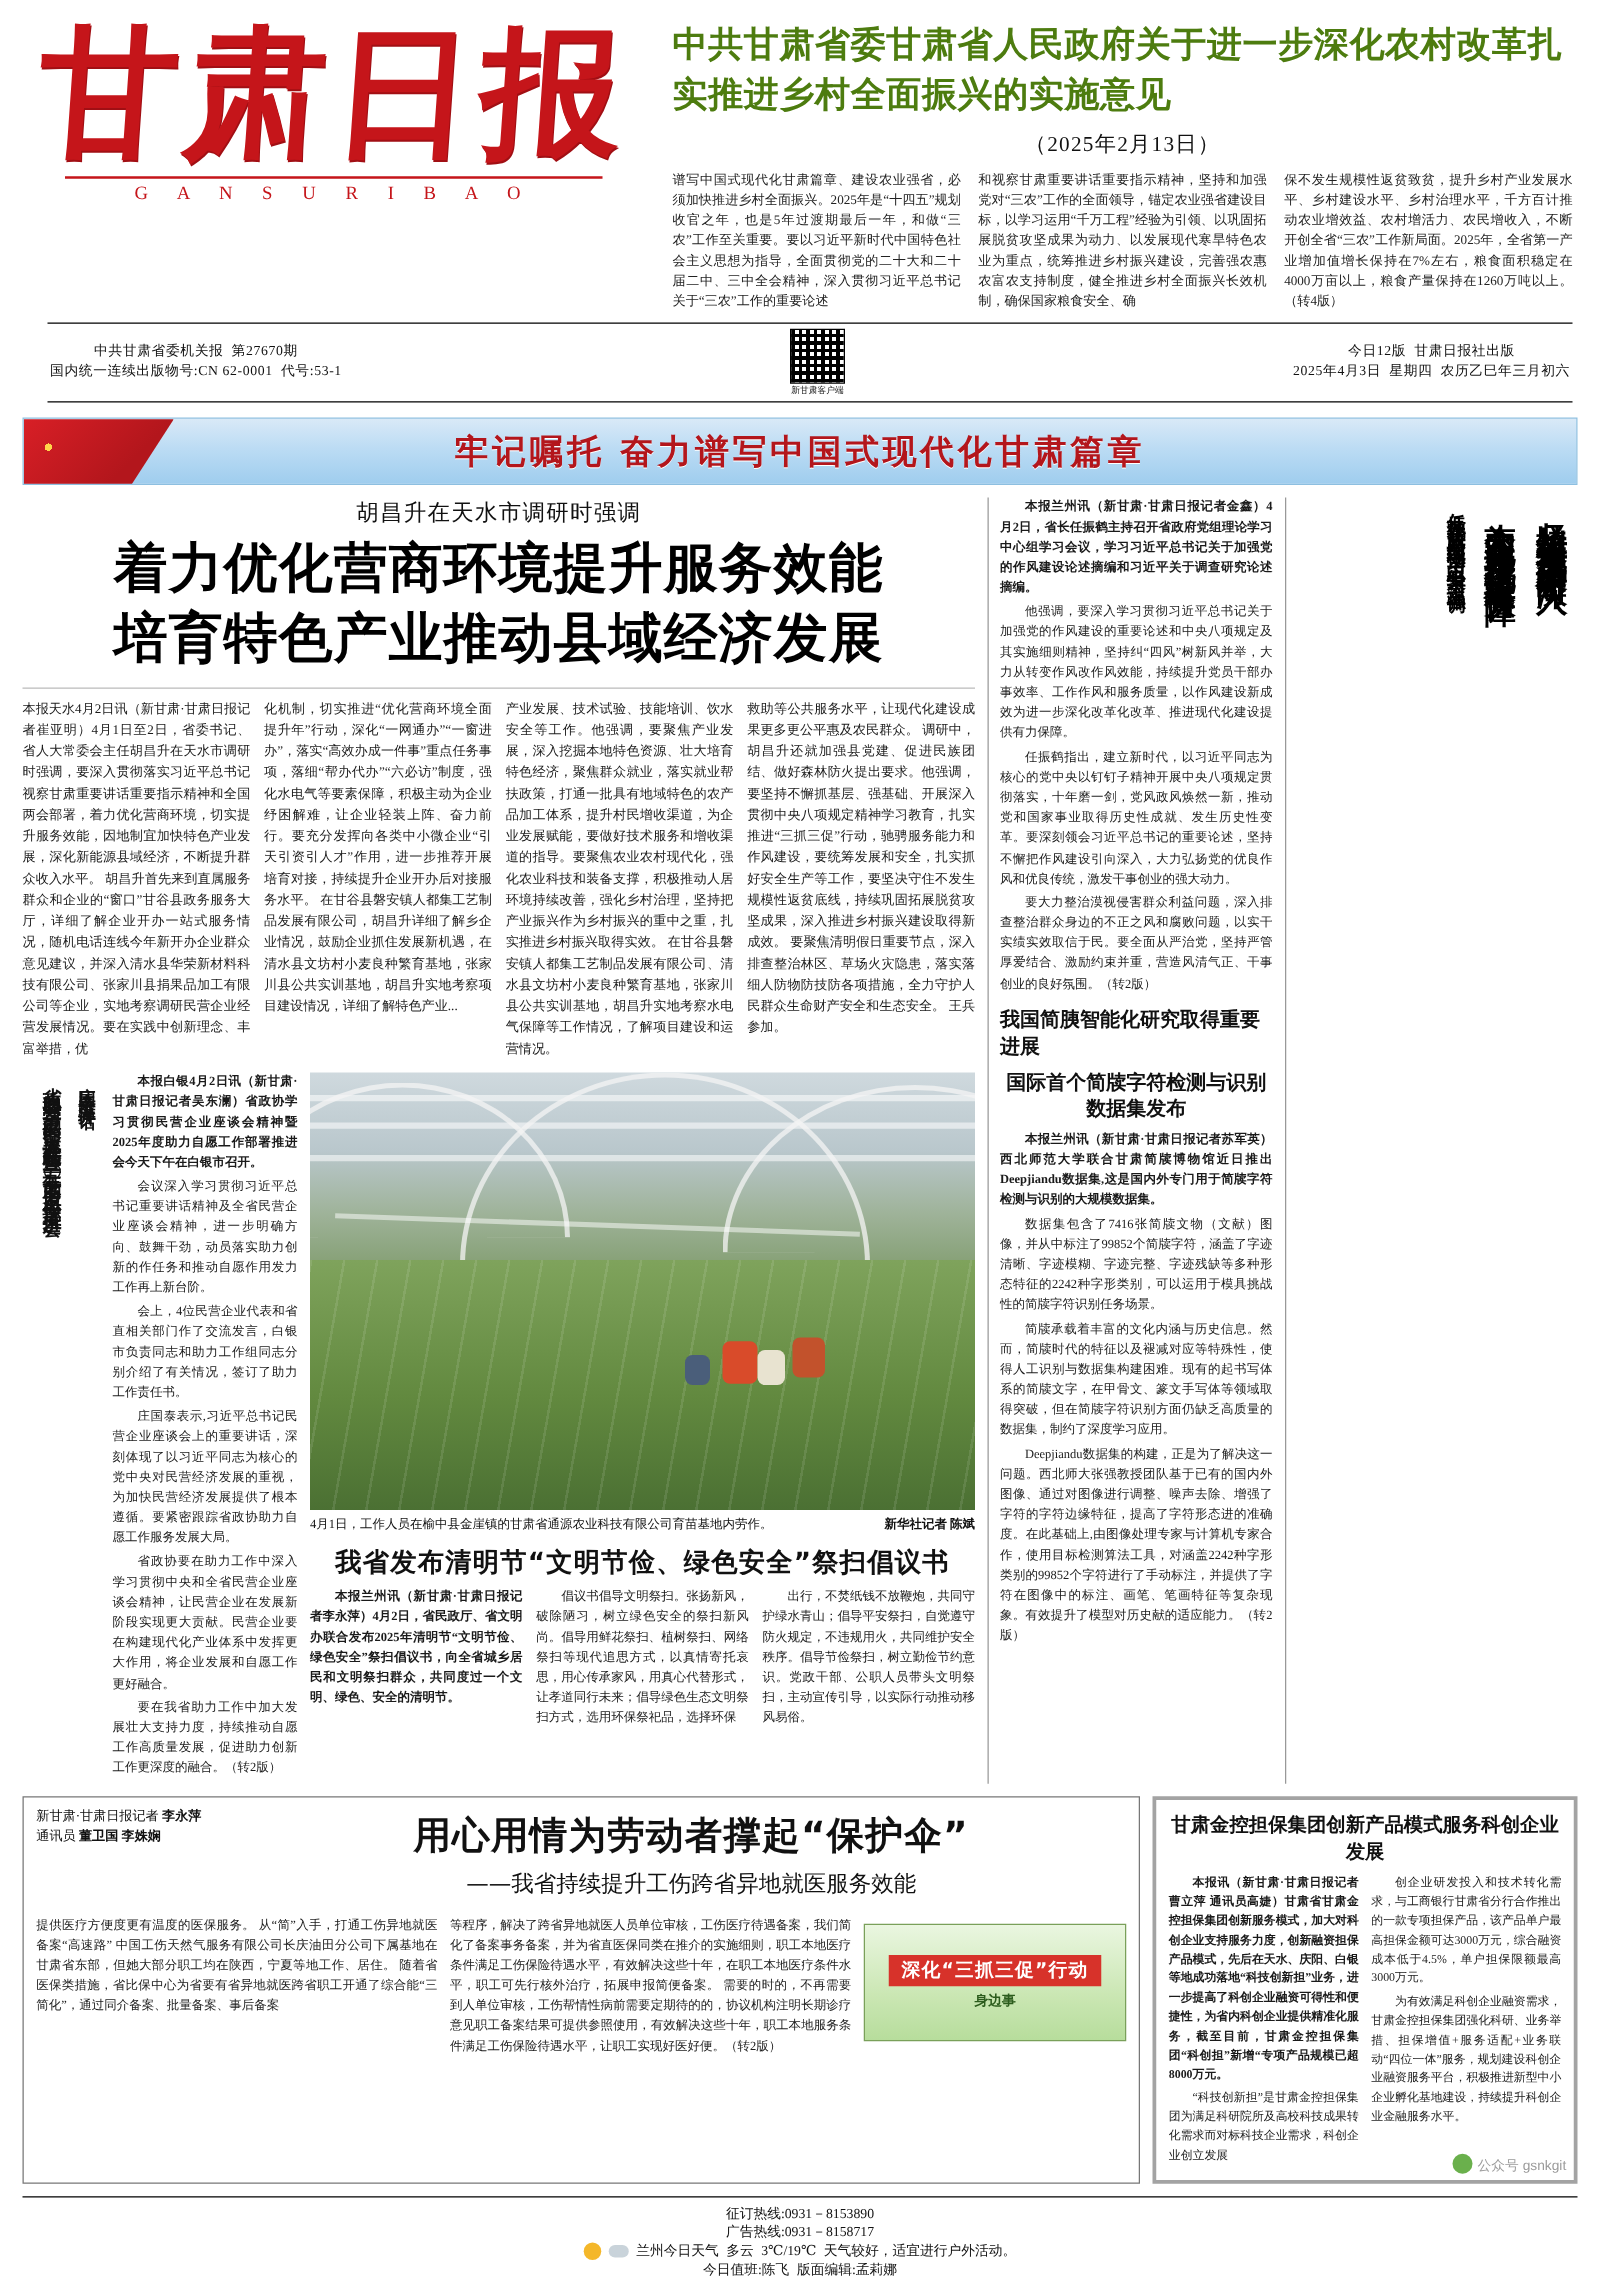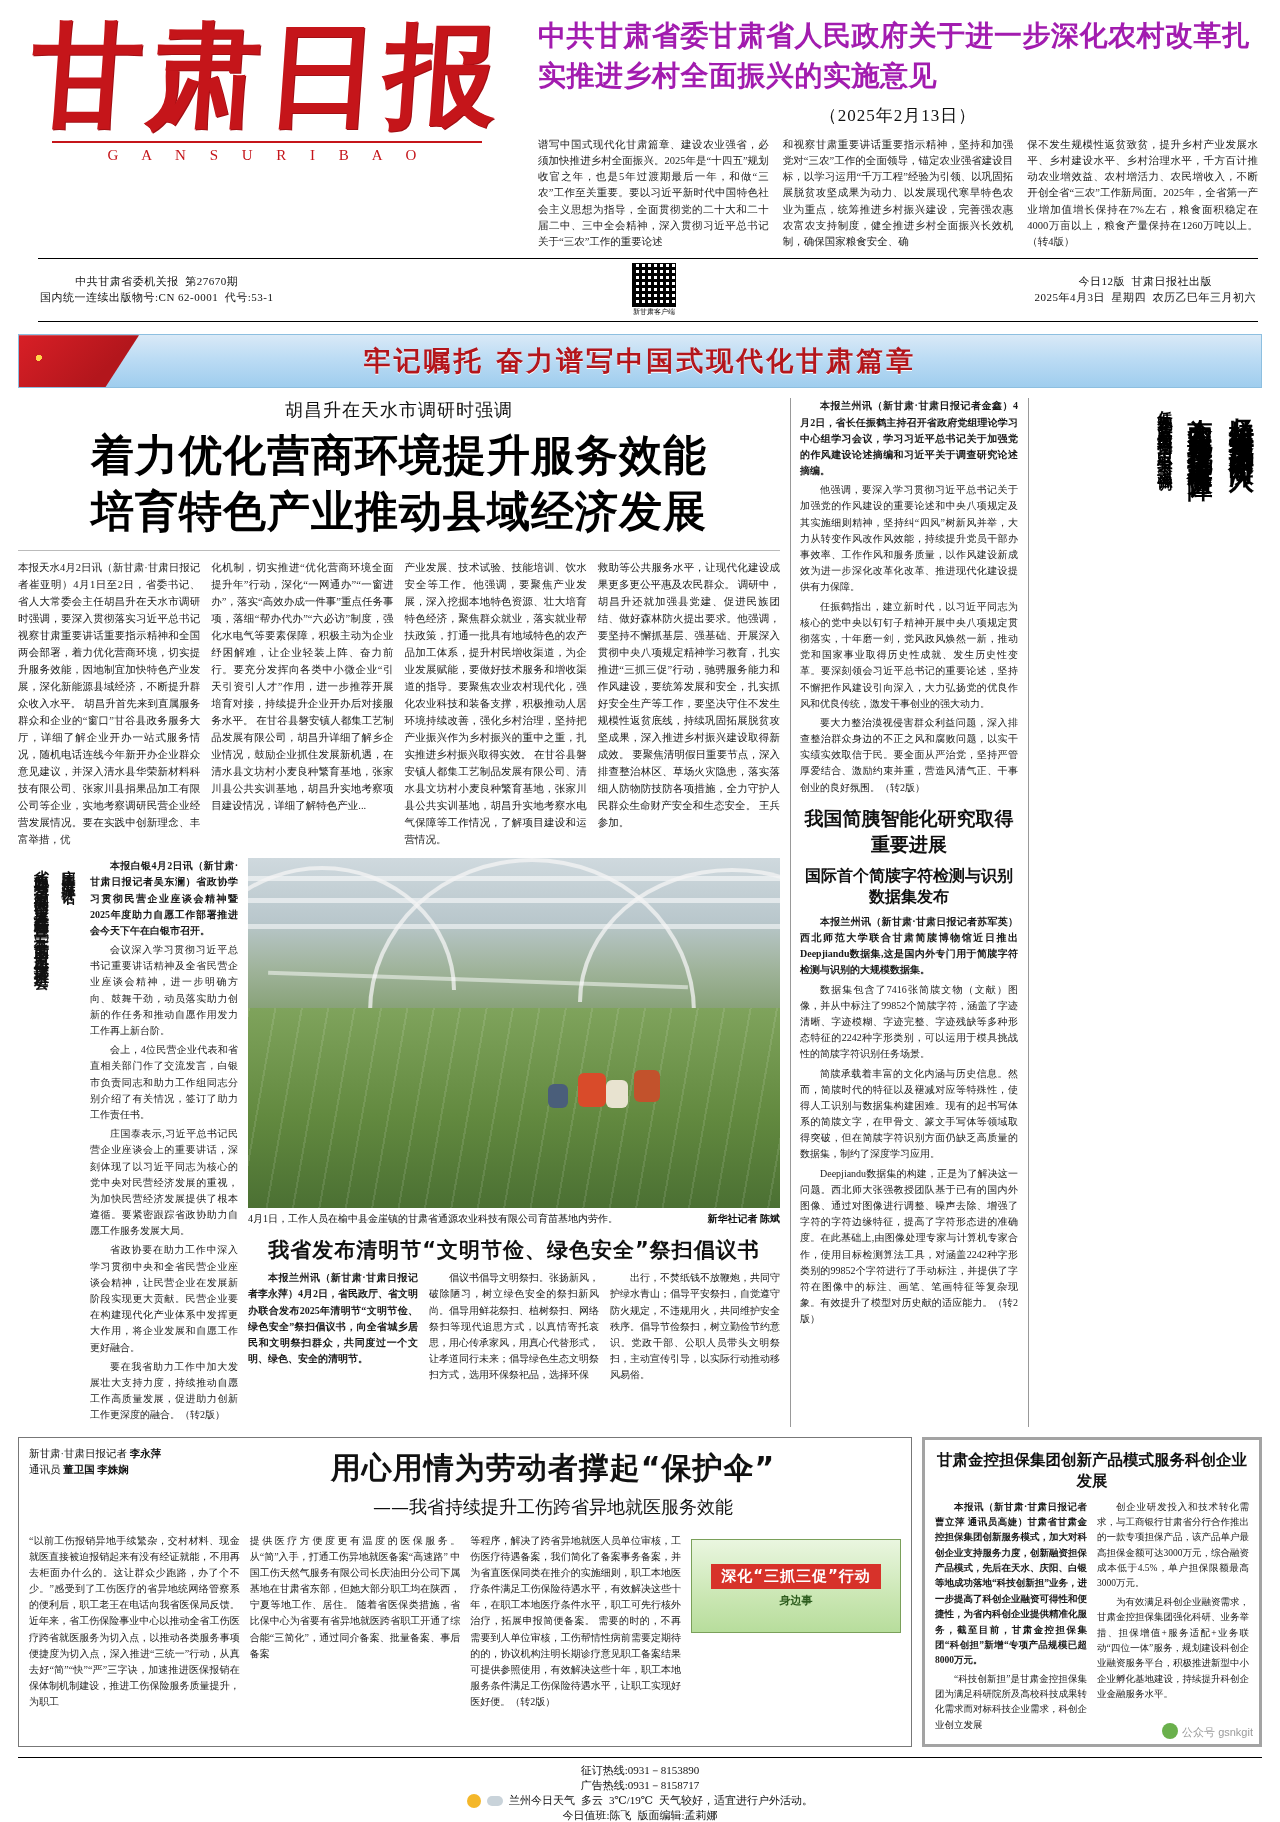--- a/index.html
+++ b/index.html
@@ -34,21 +34,21 @@
     margin-top:4px;
   }
   .logo-rule{height:2px;background:#c5151a;margin:6px 30px 0 30px;}
   .head-right{flex:1;padding-left:26px;box-sizing:border-box;}
   .head-title{
     font-family:"DejaVu Sans","Liberation Sans",sans-serif;
     font-weight:bold;
     font-size:28px;
     line-height:1.42;
     letter-spacing:0.5px;
-    color:#a21caf;
+    color:#4d7c0f;
   }
   .head-date{text-align:center;font-size:17px;margin-top:8px;letter-spacing:1px;}
   .head-cols{display:flex;margin-top:10px;gap:14px;}
   .head-col{flex:1;font-size:10.5px;line-height:1.55;text-align:justify;color:#222;}
 
   
   .infobar{
     display:flex;align-items:center;justify-content:space-between;
     margin:8px 22px 0 38px;
     border-top:1px solid #000;border-bottom:1px solid #000;
@@ -129,21 +129,21 @@
   .subhead{
     font-family:"DejaVu Sans","Liberation Sans",sans-serif;
     font-weight:bold;font-size:21px;text-align:center;margin:10px 0 6px 0;letter-spacing:1px;
   }
   .subhead-sm{
     font-family:"DejaVu Sans","Liberation Sans",sans-serif;
     font-weight:bold;font-size:16px;text-align:center;margin:8px 0 6px 0;
   }
   .subhead-mid{
     font-family:"DejaVu Sans","Liberation Sans",sans-serif;
-    font-weight:bold;font-size:19px;text-align:center;margin:10px 0 6px 0;
+    font-weight:bold;font-size:16px;text-align:left;margin:10px 0 6px 0;
   }
 
   
   .bottom{display:flex;margin:10px 18px 0 18px;gap:10px;align-items:stretch;}
   .bot-left{flex:1;border:1px solid #777;padding:8px 10px;box-sizing:border-box;}
   .bot-right{
     flex:0 0 340px;width:340px;border:3px solid #a3a3a3;padding:8px 10px;box-sizing:border-box;position:relative;
   }
   .bot-head{
     font-family:"DejaVu Sans","Liberation Sans",sans-serif;
@@ -332,22 +332,20 @@
         <div class="byline-box" style="flex:0 0 160px;">
           <div><span>新甘肃·甘肃日报记者</span>&nbsp;<b>李永萍</b></div>
           <div><span>通讯员</span>&nbsp;<b>董卫国  李姝娴</b></div>
         </div>
         <div style="flex:1;">
           <div class="bot-head">用心用情为劳动者撑起“保护伞”</div>
           <div class="bot-sub">——我省持续提升工伤跨省异地就医服务效能</div>
         </div>
       </div>
       <div class="bot-cols">
-        <div class="bcol" style="font-size:10px;">“以前工伤报销异地手续繁杂，交村材料、现金就医直接被迫报销起来有没有经证就能，不用再去柜面办什么的。这让群众少跑路，办了个不少。”感受到了工伤医疗的省异地统网络管察系的便利后，职工老王在电话向我省医保局反馈。
-近年来，省工伤保险事业中心以推动全省工伤医疗跨省就医服务为切入点，以推动各类服务事项便捷度为切入点，深入推进“三统一”行动，从真去好“简”“快”“严”三字诀，加速推进医保报销在保体制机制建设，推进工伤保险服务质量提升，为职工</div>
         <div class="bcol" style="font-size:10px;">提供医疗方便度更有温度的医保服务。
 从“简”入手，打通工伤异地就医备案“高速路”
 中国工伤天然气服务有限公司长庆油田分公司下属基地在甘肃省东部，但她大部分职工均在陕西，宁夏等地工作、居住。
 随着省医保类措施，省比保中心为省要有省异地就医跨省职工开通了综合能“三简化”，通过同介备案、批量备案、事后备案</div>
         <div class="bcol" style="font-size:10px;">等程序，解决了跨省异地就医人员单位审核，工伤医疗待遇备案，我们简化了备案事务备案，并为省直医保同类在推介的实施细则，职工本地医疗条件满足工伤保险待遇水平，有效解决这些十年，在职工本地医疗条件水平，职工可先行核外治疗，拓展申报简便备案。
 需要的时的，不再需要到人单位审核，工伤帮情性病前需要定期待的的，协议机构注明长期诊疗意见职工备案结果可提供参照使用，有效解决这些十年，职工本地服务条件满足工伤保险待遇水平，让职工实现好医好便。（转2版）</div>
         <div style="flex:0 0 210px;">
           <div class="green-ad">
             <div style="display:flex;flex-direction:column;align-items:center;">
               <div class="band">深化“三抓三促”行动</div>

